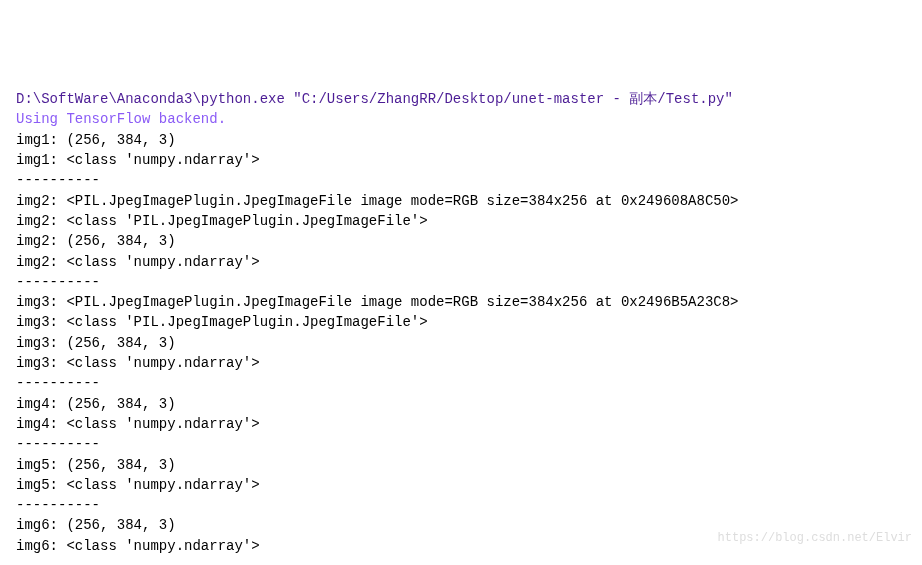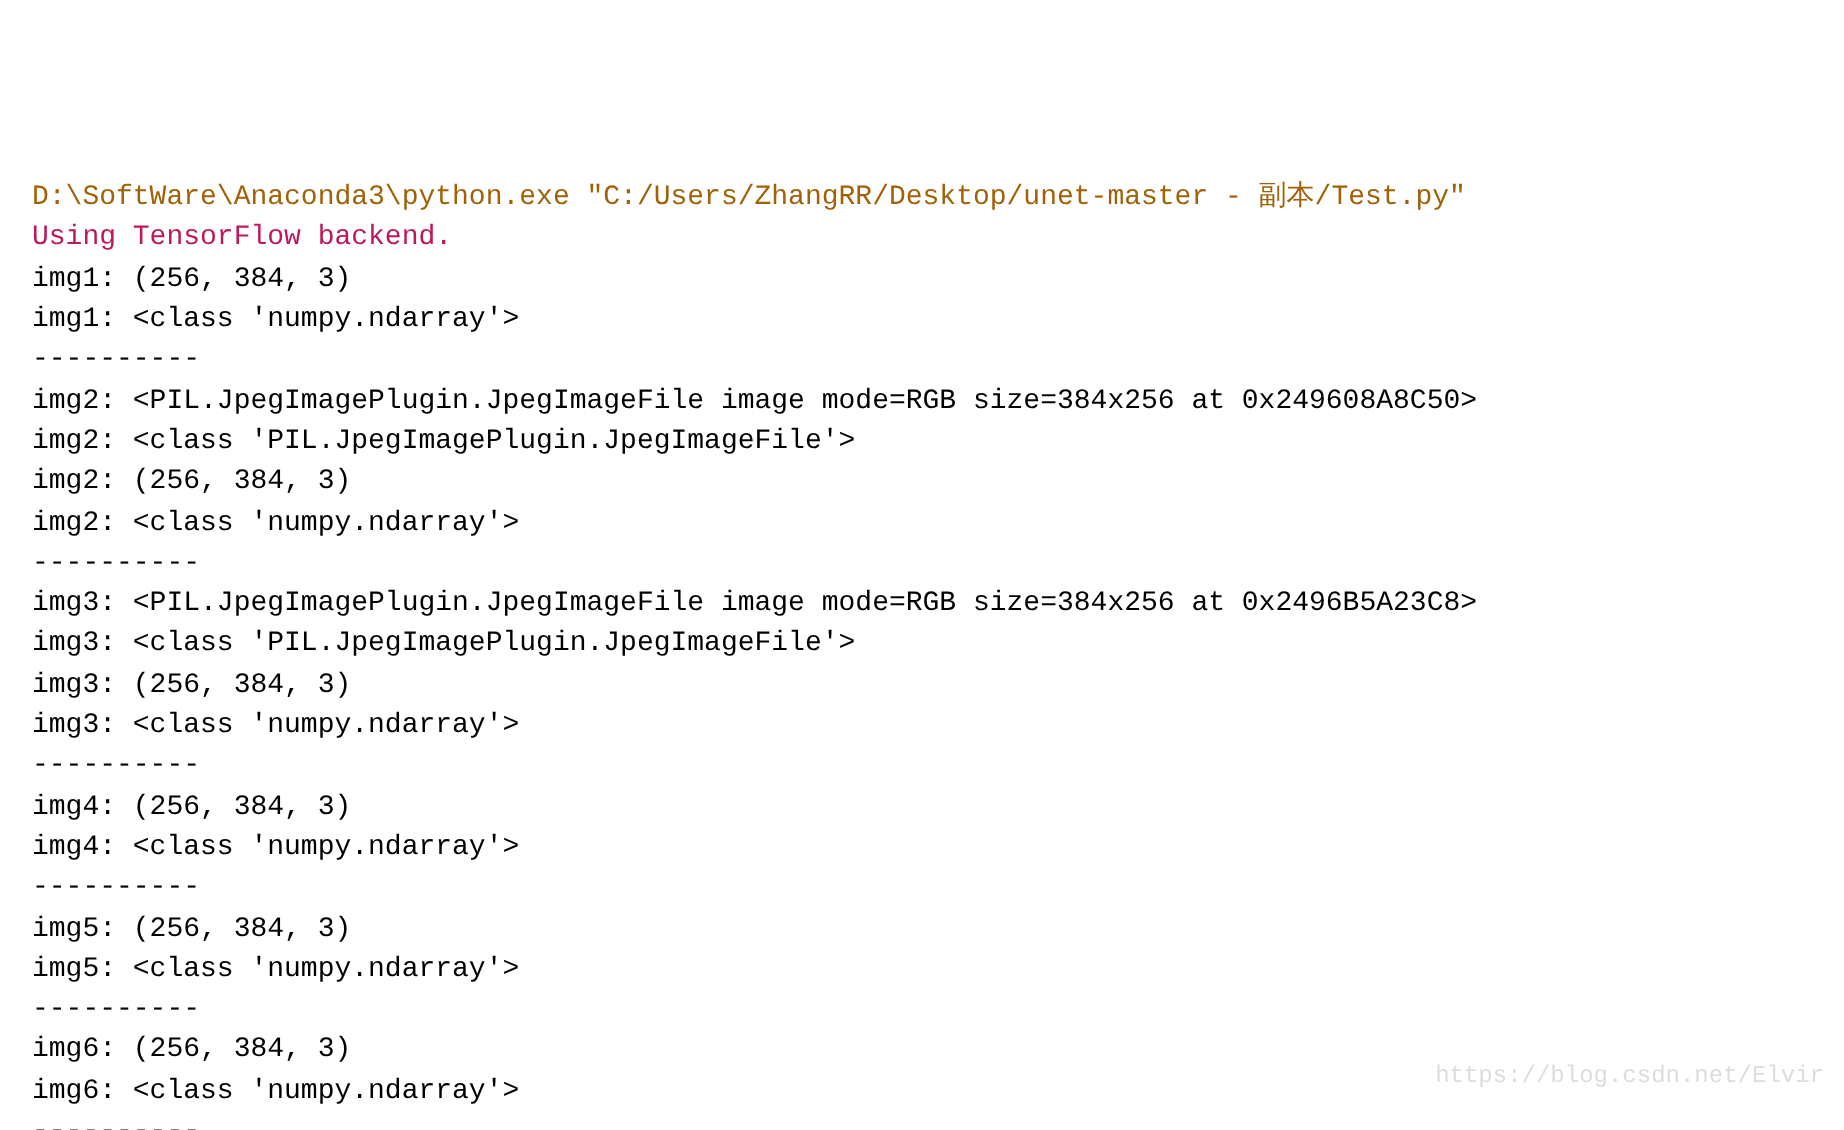--- a/index.html
+++ b/index.html
@@ -13,24 +13,24 @@
       line-height: 1.45;
       background: #ffffff;
       color: #000000;
       padding: 8px 16px;
       width: 922px;
       height: 565px;
       white-space: pre;
       position: relative;
     }
     .command-line {
-      color: #a16207;
+      color: #4c1d95;
     }
     .warning-line {
-      color: #be185d;
+      color: #8b5cf6;
       margin-top: 16px;
     }
     .output-line {
       color: #000000;
       font-family: Liberation Mono, monospace;
     }
     .watermark {
       position: absolute;
       bottom: 18px;
       right: 10px;

